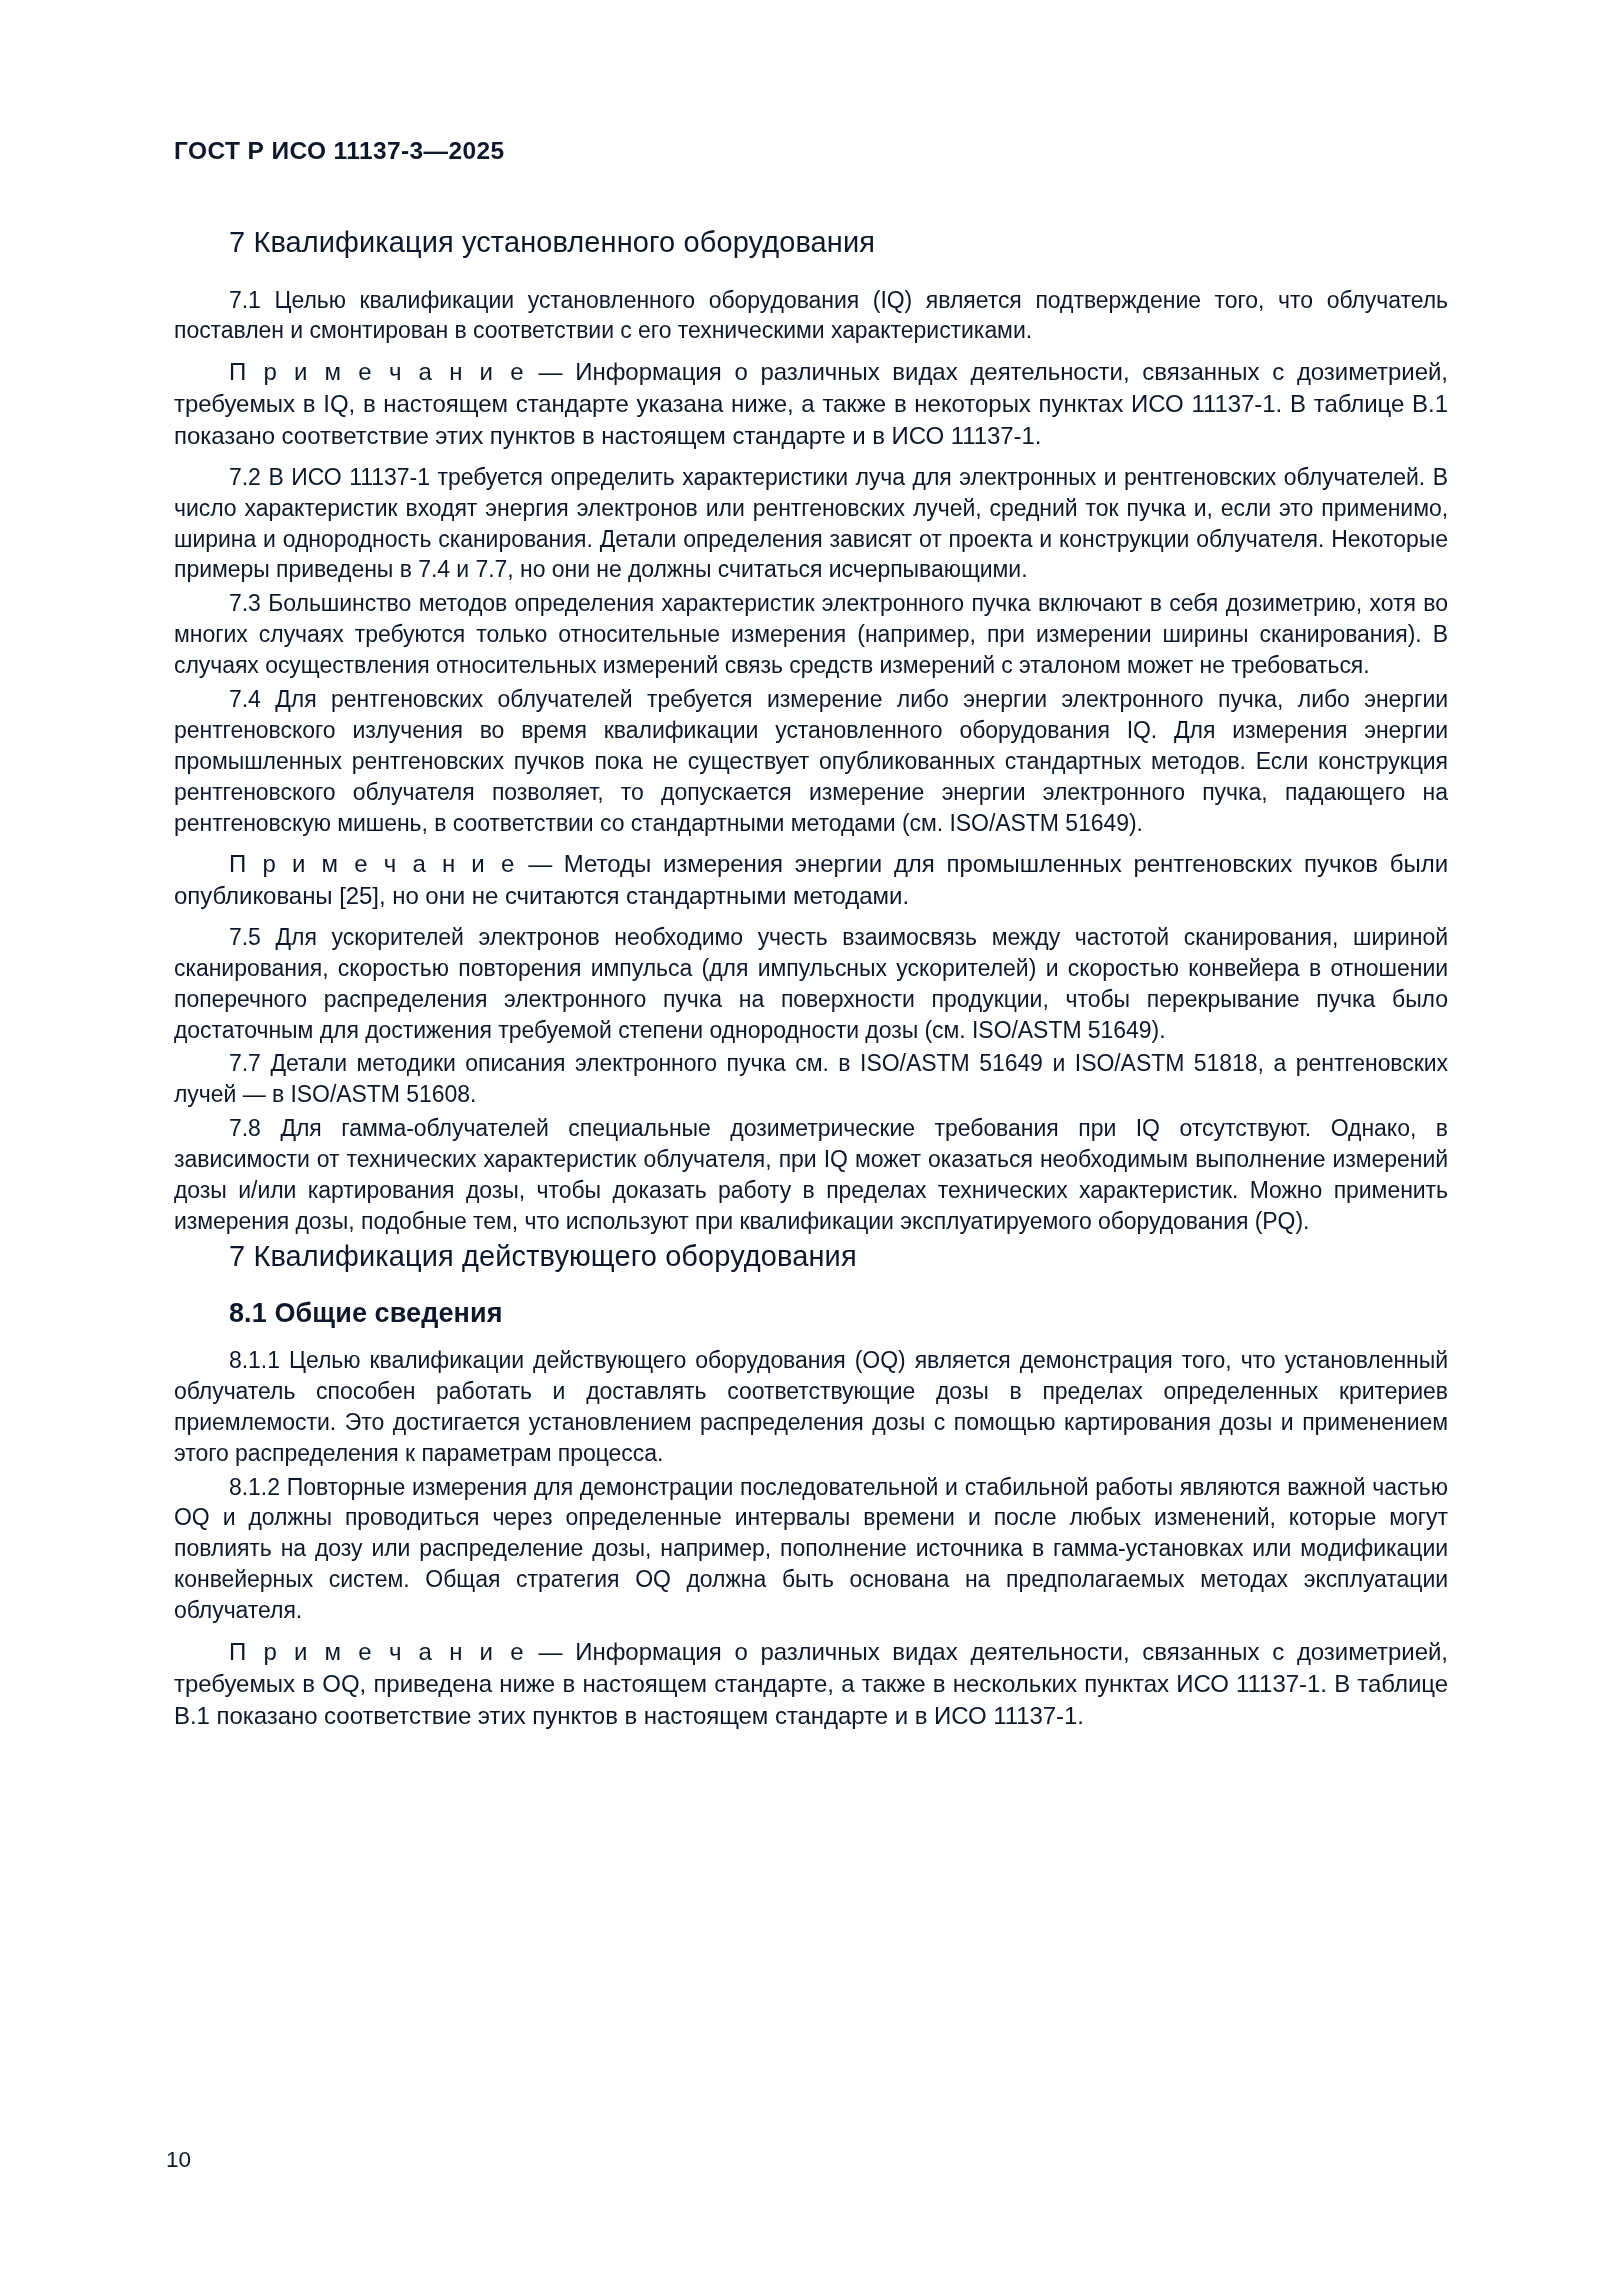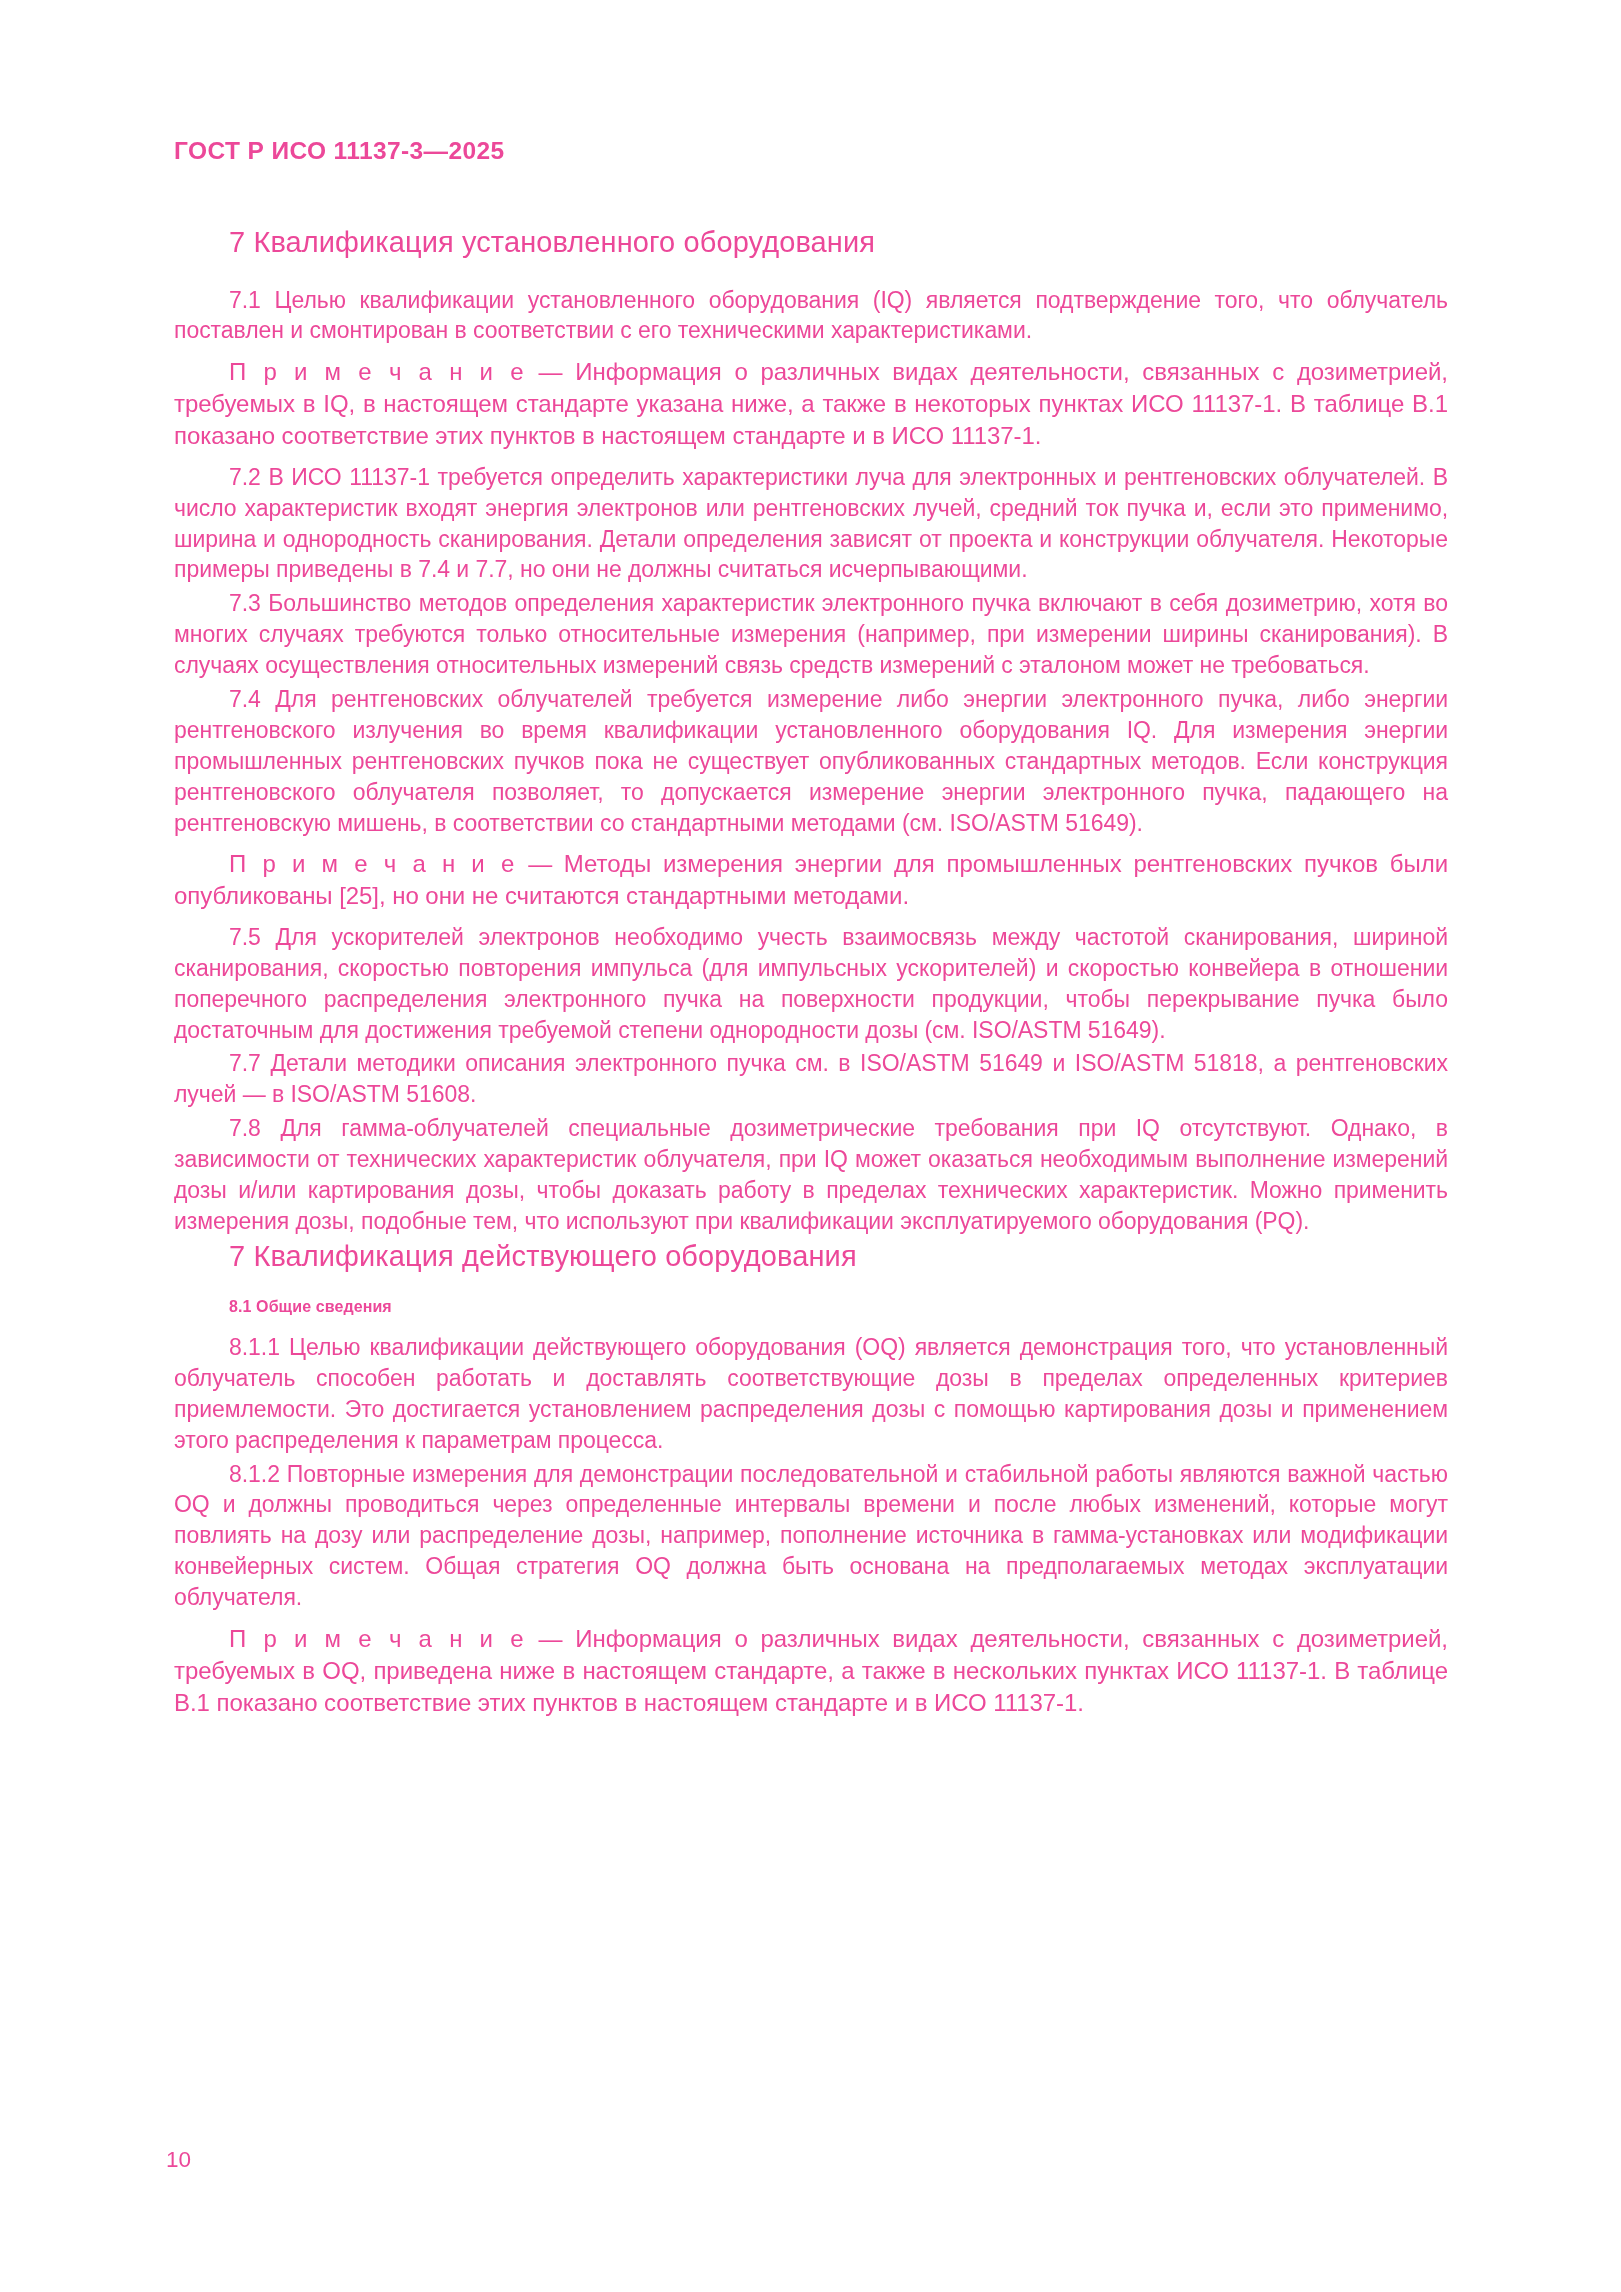--- a/index.html
+++ b/index.html
@@ -6,21 +6,21 @@
     margin: 0;
     padding: 0;
     background: #ffffff;
   }
   .page {
     position: relative;
     width: 1621px;
     height: 2293px;
     background: #ffffff;
     font-family: "Liberation Sans", sans-serif;
-    color: #ec4899;
+    color: #0f172a;
     box-sizing: border-box;
     overflow: hidden;
   }
   .content {
     position: absolute;
     left: 174px;
     top: 137px;
     width: 1274px;
   }
   .doc-header {
@@ -30,21 +30,21 @@
     margin-bottom: 61px;
   }
   h2.section-title {
     font-size: 29px;
     font-weight: normal;
     margin: 0 0 25.5px 0;
     padding-left: 55px;
     letter-spacing: 0.1px;
   }
   h3.subsection-title {
-    font-size: 16px;
+    font-size: 27px;
     font-weight: bold;
     margin: 0 0 15.7px 0;
     padding-left: 55px;
     letter-spacing: 0.1px;
   }
   p.para {
     font-size: 23px;
     line-height: 1.345;
     margin: 0 0 2.9px 0;
     text-align: justify;

